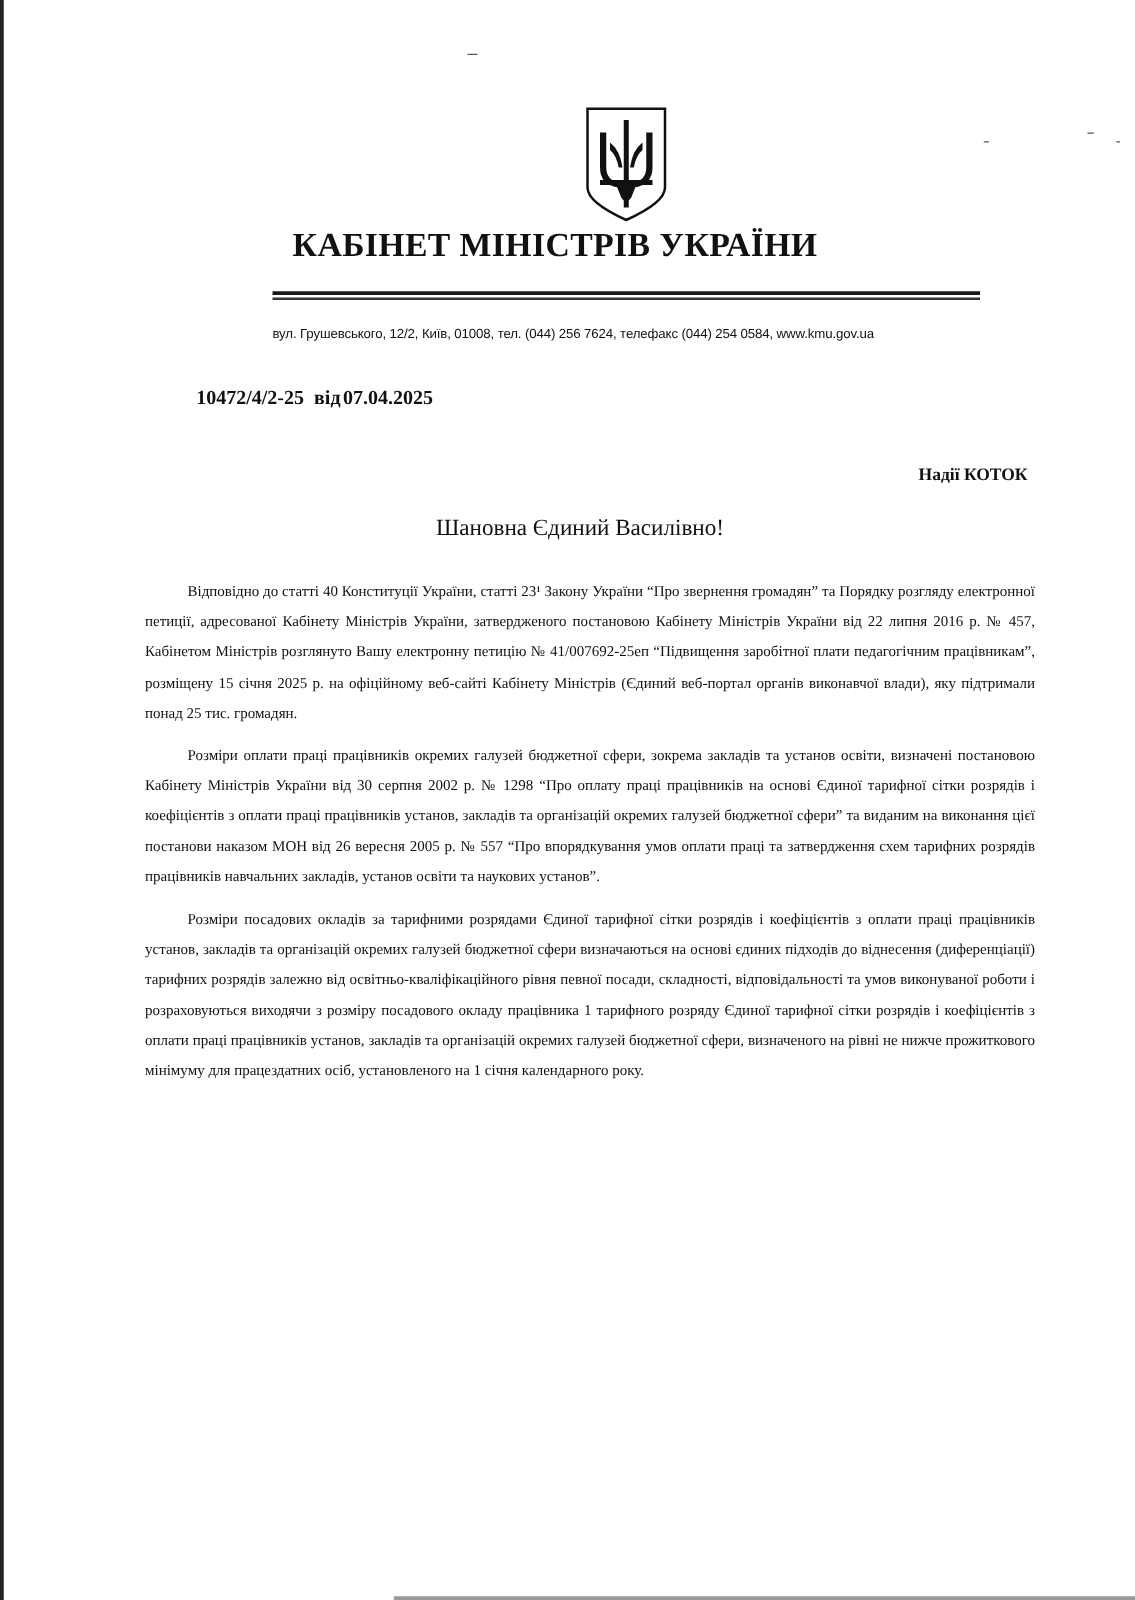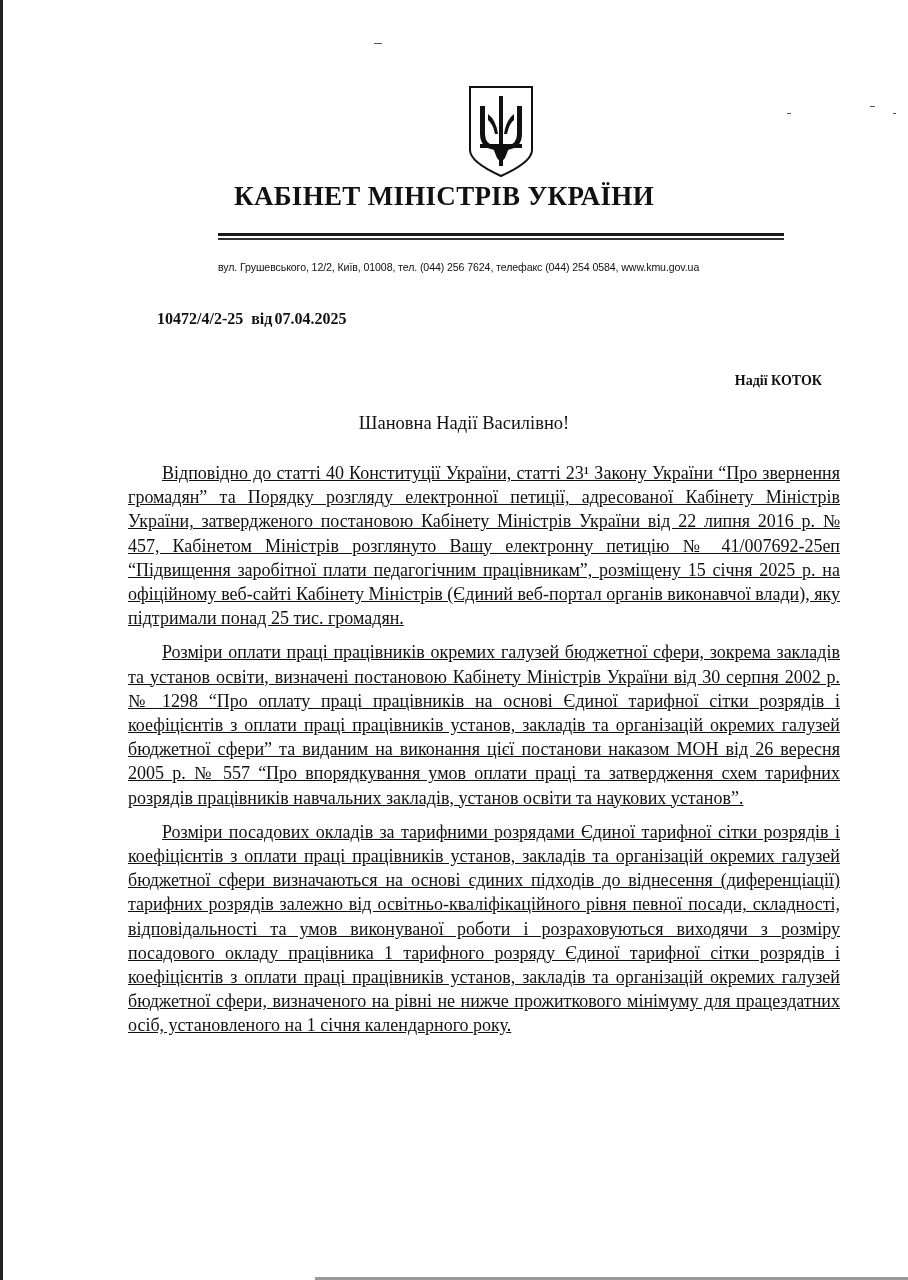--- a/index.html
+++ b/index.html
@@ -26,22 +26,22 @@
   }
   .ref-line .sep { margin: 0 2px 0 8px; }
   .addressee {
     position: absolute; right: 86px; top: 332px; font-weight: bold; font-size: 14px; margin-top: 41px;
   }
   .salutation {
     position: absolute; left: 0; width: 908px; top: 413px; text-align: center; font-size: 18.5px;
     padding-left: 20px; box-sizing: border-box;
   }
   .body {
-    position: absolute; left: 128px; top: 461px; width: 712px;
-    font-size: 18px; line-height: 24.2px; text-align: justify; text-decoration: underline;
+    position: absolute; left: 116px; top: 461px; width: 712px;
+    font-size: 12px; line-height: 24.2px; text-align: justify;
   }
   .body p { margin: 0 0 10px 0; text-indent: 34px; }
   .noise { position: absolute; background: #555; }
 </style>
 </head>
 <body>
 
 <div class="left-edge"></div>
 <div class="bottom-edge"></div>
 
@@ -68,19 +68,19 @@
 <div class="org-address">вул. Грушевського, 12/2, Київ, 01008, тел. (044) 256 7624, телефакс (044) 254 0584, www.kmu.gov.ua</div>
 <div class="rule-thick"></div>
 <div class="rule-thin"></div>
 
 <div class="ref-line">
   <span>10472/4/2-25</span><span class="sep">від</span><span>07.04.2025</span>
 </div>
 
 <div class="addressee">Надії КОТОК</div>
 
-<div class="salutation">Шановна Надії Василівно!</div>
+<div class="salutation">Шановна Єдиний Василівно!</div>
 
 <div class="body">
   <p>Відповідно до статті 40 Конституції України, статті 23¹ Закону України “Про звернення громадян” та Порядку розгляду електронної петиції, адресованої Кабінету Міністрів України, затвердженого постановою Кабінету Міністрів України від 22 липня 2016 р. № 457, Кабінетом Міністрів розглянуто Вашу електронну петицію № 41/007692-25еп “Підвищення заробітної плати педагогічним працівникам”, розміщену 15 січня 2025 р. на офіційному веб-сайті Кабінету Міністрів (Єдиний веб-портал органів виконавчої влади), яку підтримали понад 25 тис. громадян.</p>
   <p>Розміри оплати праці працівників окремих галузей бюджетної сфери, зокрема закладів та установ освіти, визначені постановою Кабінету Міністрів України від 30 серпня 2002 р. № 1298 “Про оплату праці працівників на основі Єдиної тарифної сітки розрядів і коефіцієнтів з оплати праці працівників установ, закладів та організацій окремих галузей бюджетної сфери” та виданим на виконання цієї постанови наказом МОН від 26 вересня 2005 р. № 557 “Про впорядкування умов оплати праці та затвердження схем тарифних розрядів працівників навчальних закладів, установ освіти та наукових установ”.</p>
   <p>Розміри посадових окладів за тарифними розрядами Єдиної тарифної сітки розрядів і коефіцієнтів з оплати праці працівників установ, закладів та організацій окремих галузей бюджетної сфери визначаються на основі єдиних підходів до віднесення (диференціації) тарифних розрядів залежно від освітньо-кваліфікаційного рівня певної посади, складності, відповідальності та умов виконуваної роботи і розраховуються виходячи з розміру посадового окладу працівника 1 тарифного розряду Єдиної тарифної сітки розрядів і коефіцієнтів з оплати праці працівників установ, закладів та організацій окремих галузей бюджетної сфери, визначеного на рівні не нижче прожиткового мінімуму для працездатних осіб, установленого на 1 січня календарного року.</p>
 </div>
 
 </body></html>

